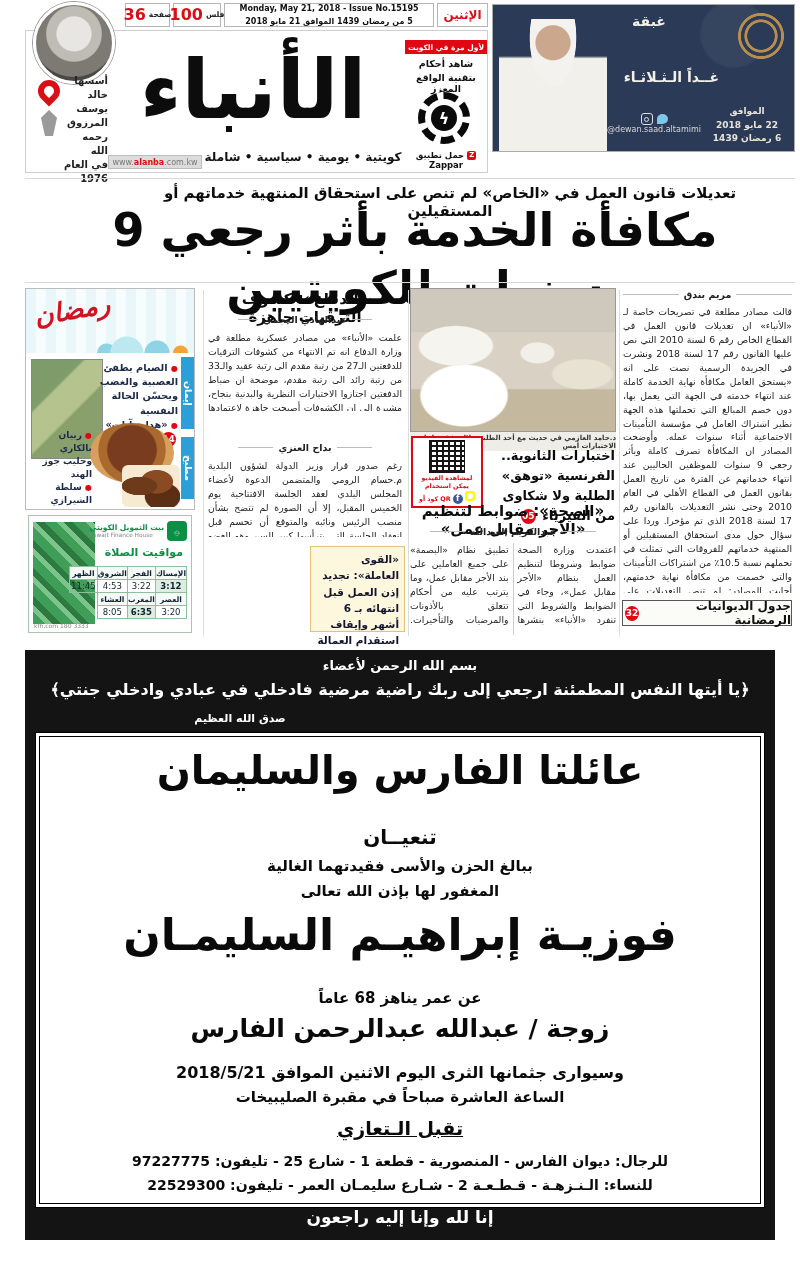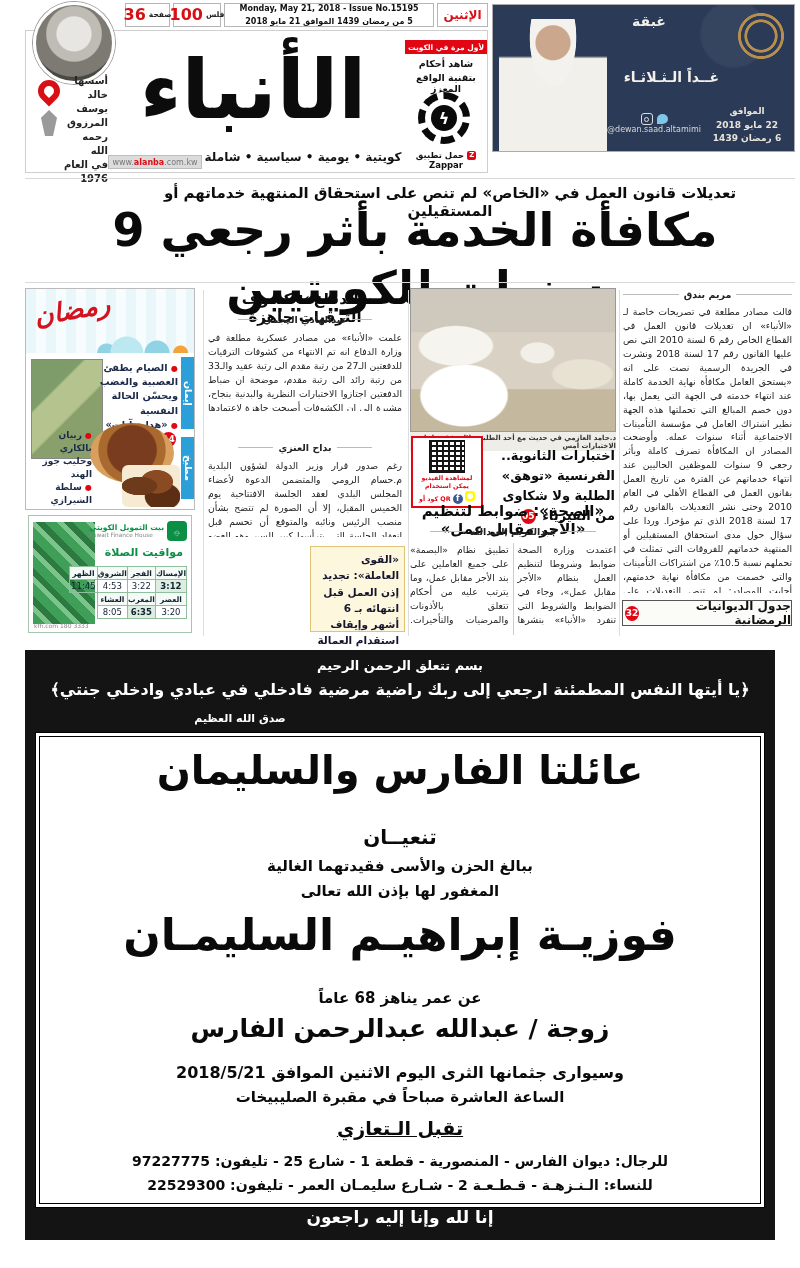--- a/index.html
+++ b/index.html
@@ -346,21 +346,21 @@
         <td class="t hl">6:35</td>
         <td class="t">8:05</td>
         <td class="empty"></td>
       </tr>
     </tbody>
       </table>
     <div class="kfh-foot">kfh.com 180 3333</div>
   </div>
 
   <div class="obit">
-    <div class="obit-callig" style="top:8px;font-size:13px;">بسم تتعلق الرحمن الرحيم</div>
+    <div class="obit-callig" style="top:8px;font-size:13px;">بسم الله الرحمن لأعضاء</div>
     <div class="obit-callig" style="top:30px;font-size:16px;">﴿يا أيتها النفس المطمئنة ارجعي إلى ربك راضية مرضية فادخلي في عبادي وادخلي جنتي﴾</div>
     <div class="obit-callig" style="top:62px;left:-160px;font-size:11px;">صدق الله العظيم</div>
 
     <div class="obit-white">
       <div class="ob" style="top:10px;font-size:40px;letter-spacing:-1px;">عائلتا الفارس والسليمان</div>
       <div class="ob" style="top:88px;font-size:20px;letter-spacing:8px;">تنعيــان</div>
       <div class="ob" style="top:120px;font-size:15px;">ببالغ الحزن والأسى فقيدتهما الغالية</div>
       <div class="ob" style="top:145px;font-size:15px;">المغفور لها بإذن الله تعالى</div>
       <div class="ob" style="top:172px;font-size:44px;letter-spacing:-1px;">فوزيـة إبراهيـم السليمـان</div>
       <div class="ob" style="top:252px;font-size:15px;">عن عمر يناهز 68 عاماً</div>

